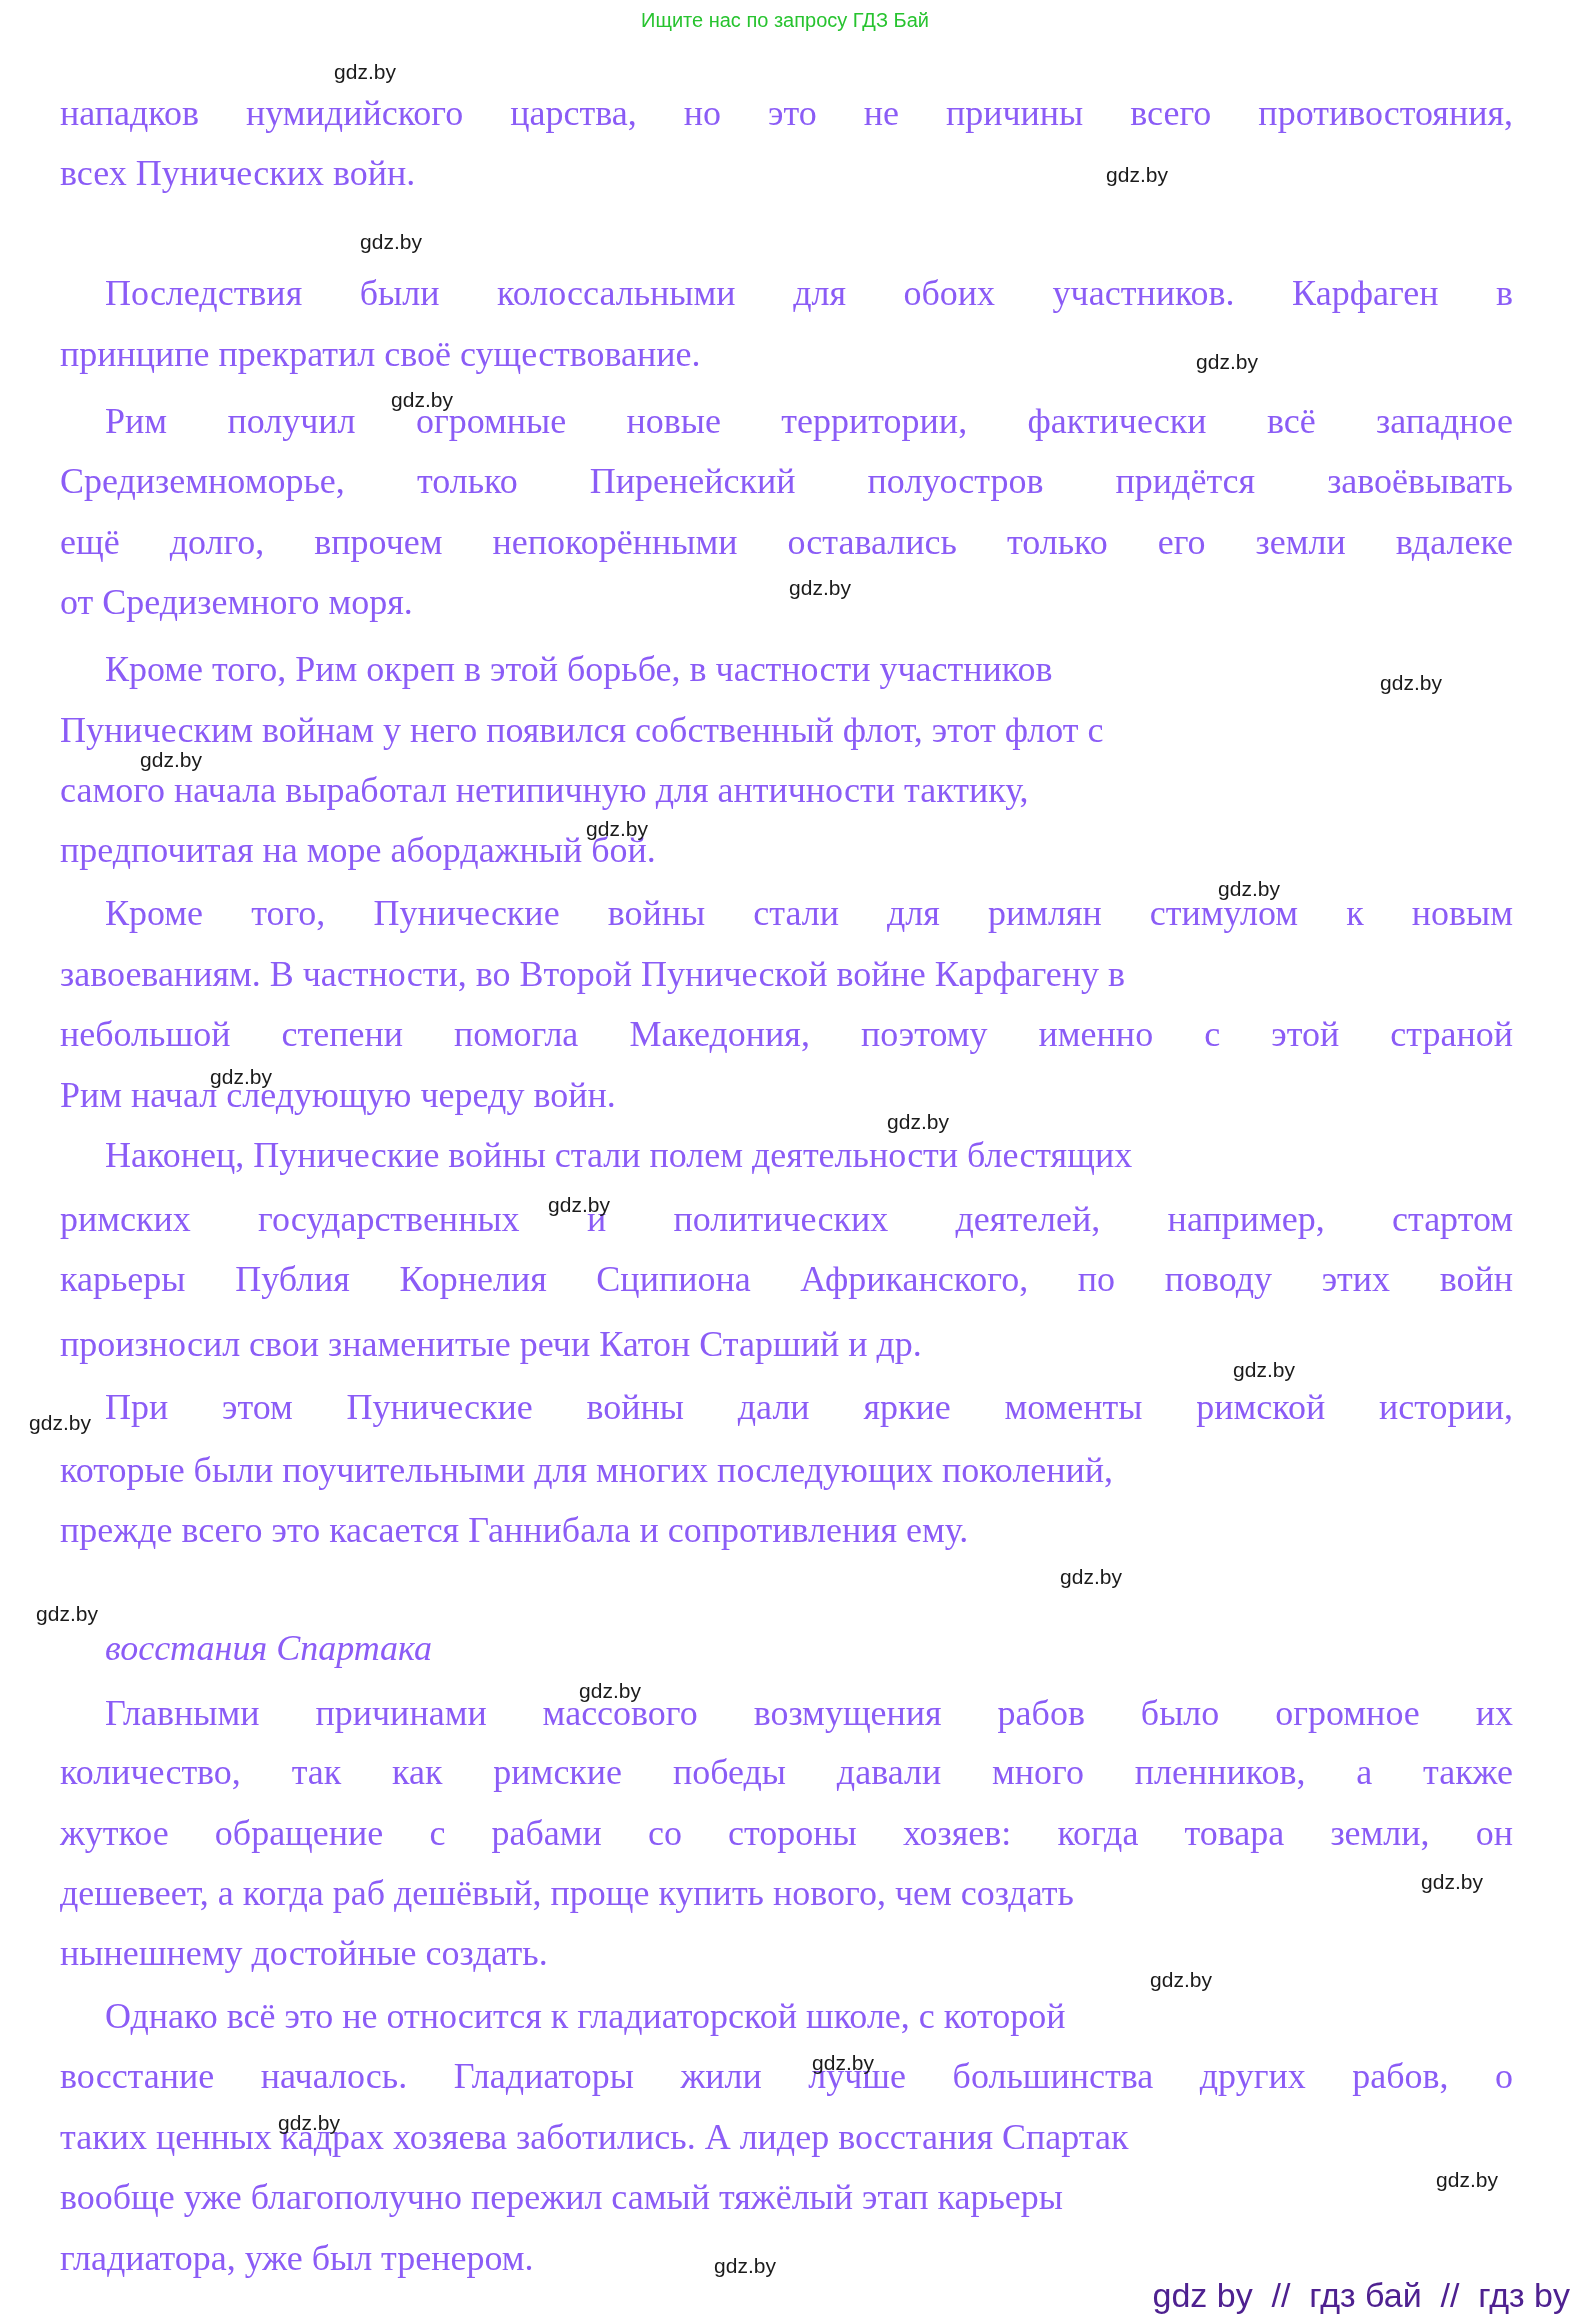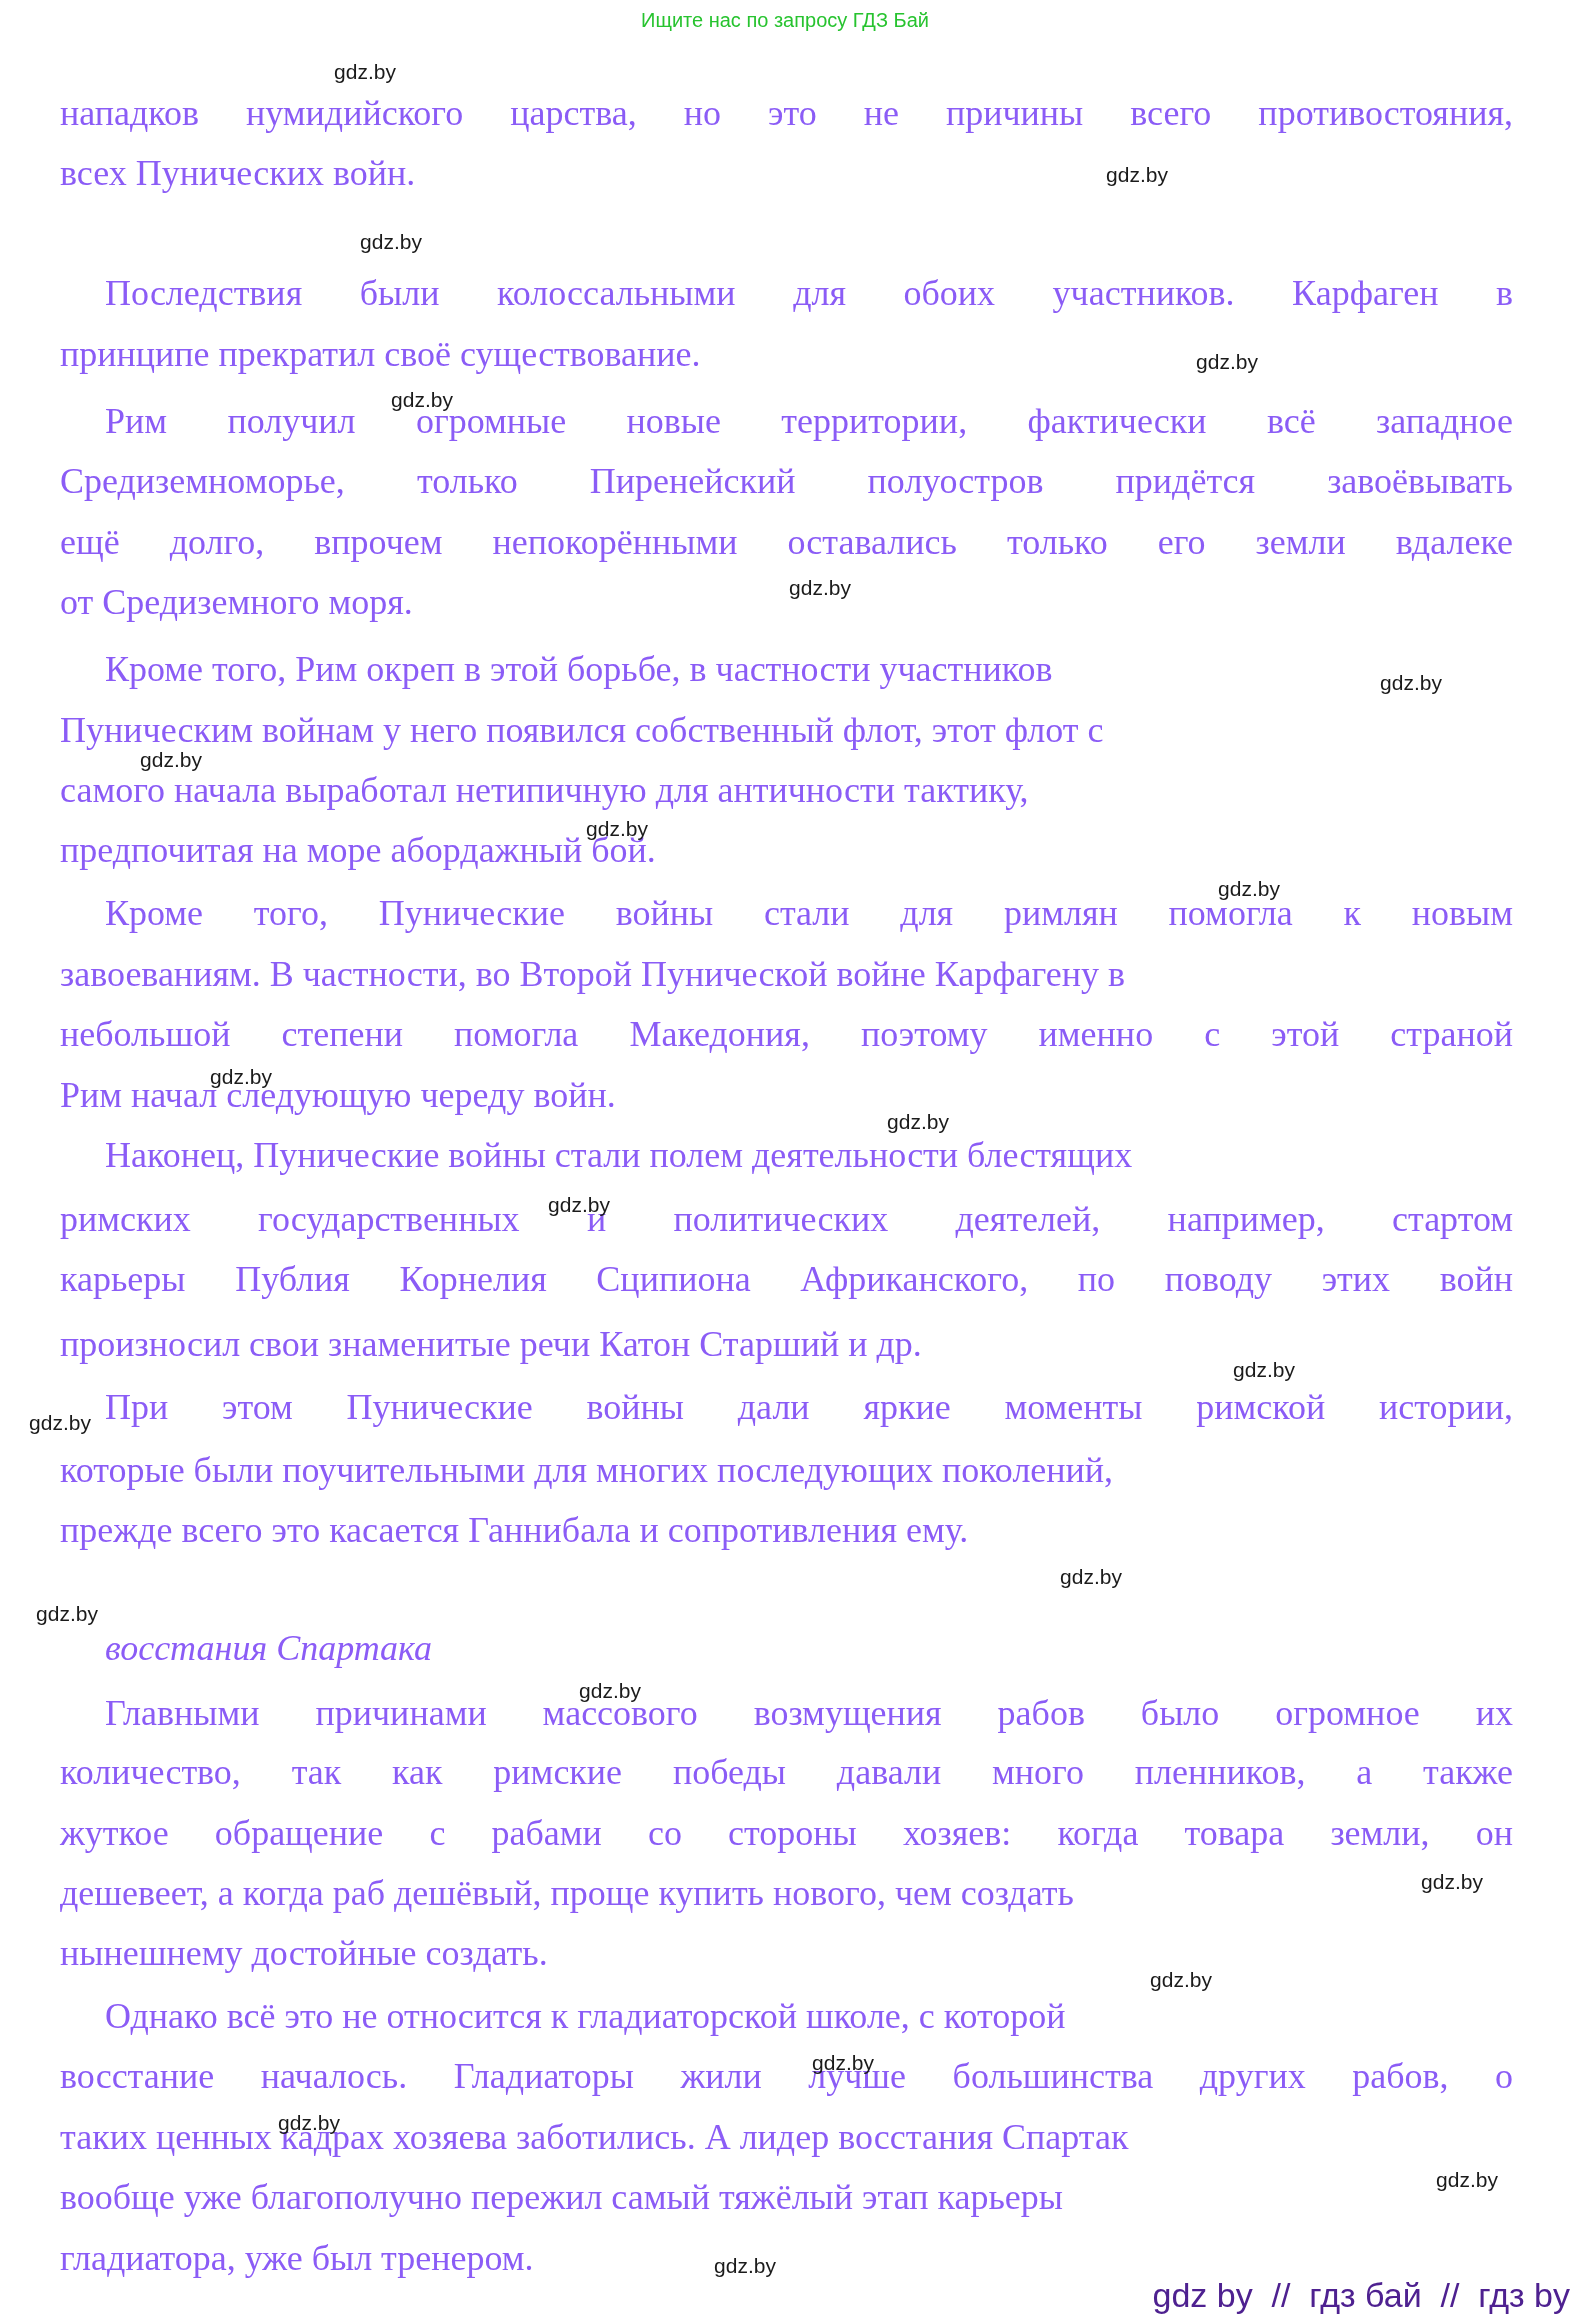--- a/index.html
+++ b/index.html
@@ -68,21 +68,21 @@
       <div class="line indent just" style="top: 271px;">Последствия были колоссальными для обоих участников. Карфаген в</div>
       <div class="line" style="top: 332px;">принципе прекратил своё существование.</div>
       <div class="line indent just" style="top: 399px;">Рим получил огромные новые территории, фактически всё западное</div>
       <div class="line just" style="top: 459px;">Средиземноморье, только Пиренейский полуостров придётся завоёвывать</div>
       <div class="line just" style="top: 520px;">ещё долго, впрочем непокорёнными оставались только его земли вдалеке</div>
       <div class="line" style="top: 580px;">от Средиземного моря.</div>
       <div class="line indent" style="top: 647px;">Кроме того, Рим окреп в этой борьбе, в частности участников</div>
       <div class="line" style="top: 708px;">Пуническим войнам у него появился собственный флот, этот флот с</div>
       <div class="line" style="top: 768px;">самого начала выработал нетипичную для античности тактику,</div>
       <div class="line" style="top: 828px;">предпочитая на море абордажный бой.</div>
-      <div class="line indent just" style="top: 891px;">Кроме того, Пунические войны стали для римлян помогла к новым</div>
+      <div class="line indent just" style="top: 891px;">Кроме того, Пунические войны стали для римлян стимулом к новым</div>
       <div class="line" style="top: 952px;">завоеваниям. В частности, во Второй Пунической войне Карфагену в</div>
       <div class="line just" style="top: 1012px;">небольшой степени помогла Македония, поэтому именно с этой страной</div>
       <div class="line" style="top: 1073px;">Рим начал следующую череду войн.</div>
       <div class="line indent" style="top: 1133px;">Наконец, Пунические войны стали полем деятельности блестящих</div>
       <div class="line just" style="top: 1197px;">римских государственных и политических деятелей, например, стартом</div>
       <div class="line just" style="top: 1257px;">карьеры Публия Корнелия Сципиона Африканского, по поводу этих войн</div>
       <div class="line" style="top: 1322px;">произносил свои знаменитые речи Катон Старший и др.</div>
       <div class="line indent just" style="top: 1385px;">При этом Пунические войны дали яркие моменты римской истории,</div>
       <div class="line" style="top: 1448px;">которые были поучительными для многих последующих поколений,</div>
       <div class="line" style="top: 1508px;">прежде всего это касается Ганнибала и сопротивления ему.</div>

